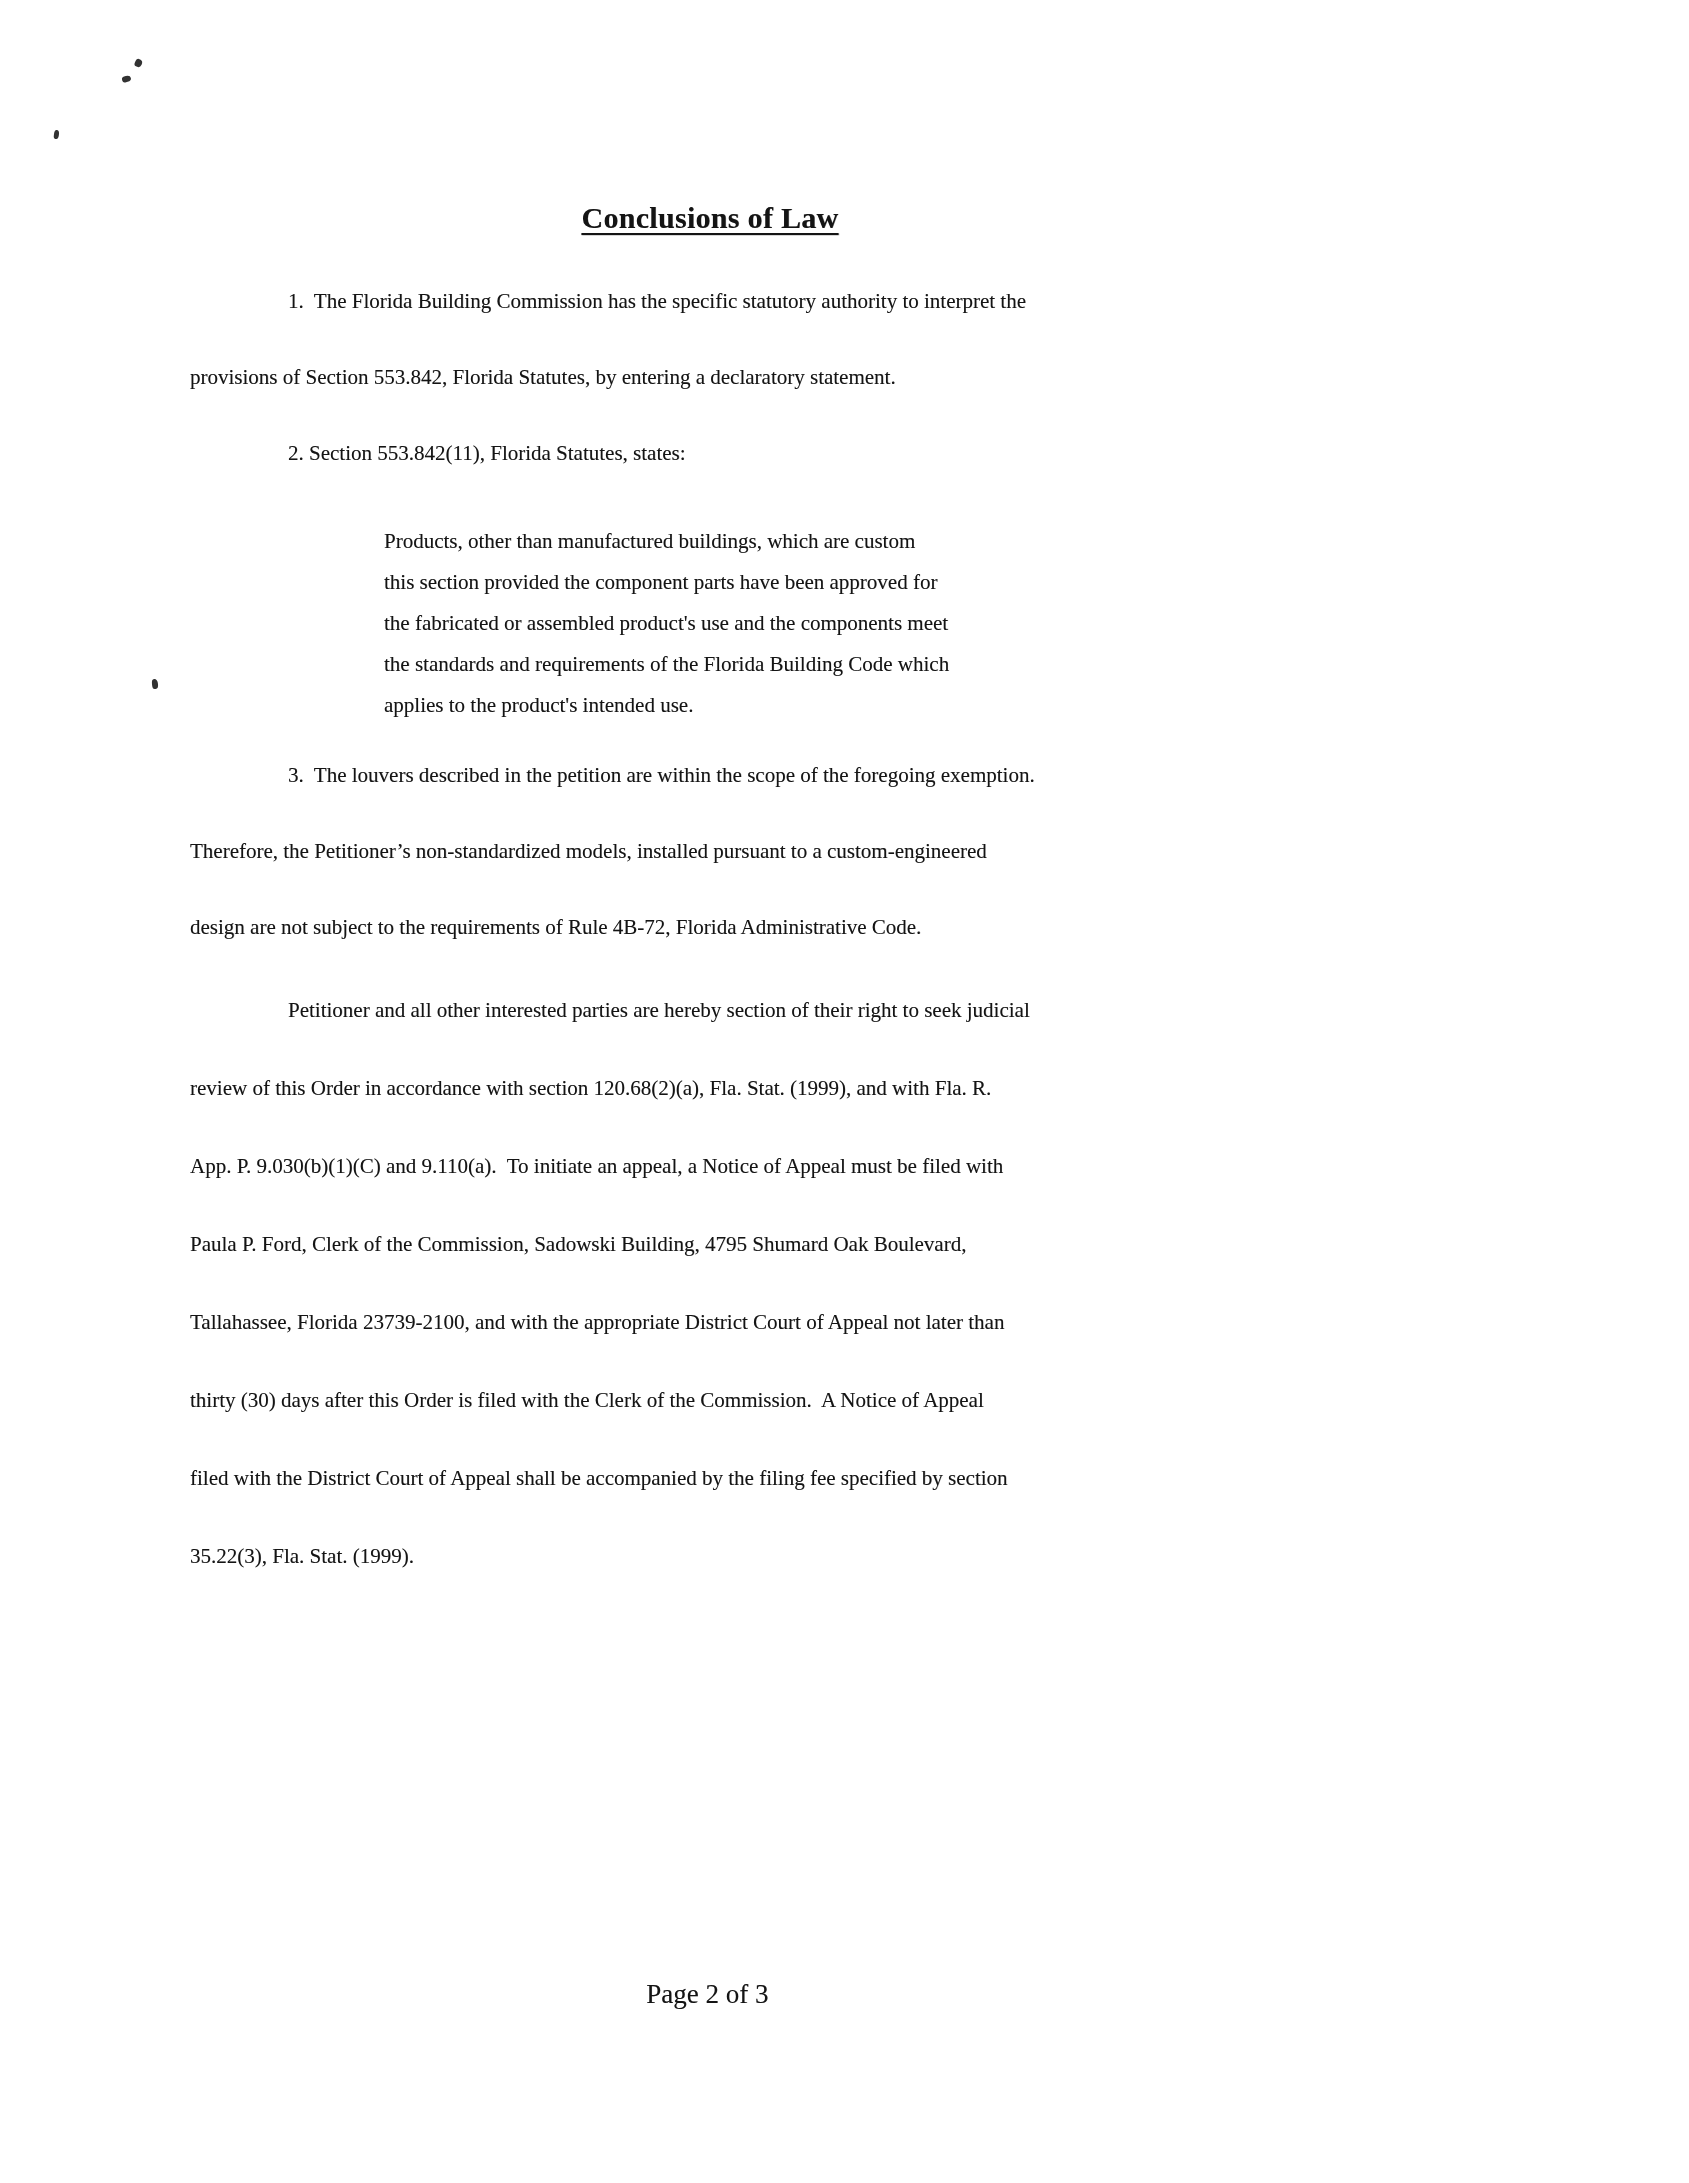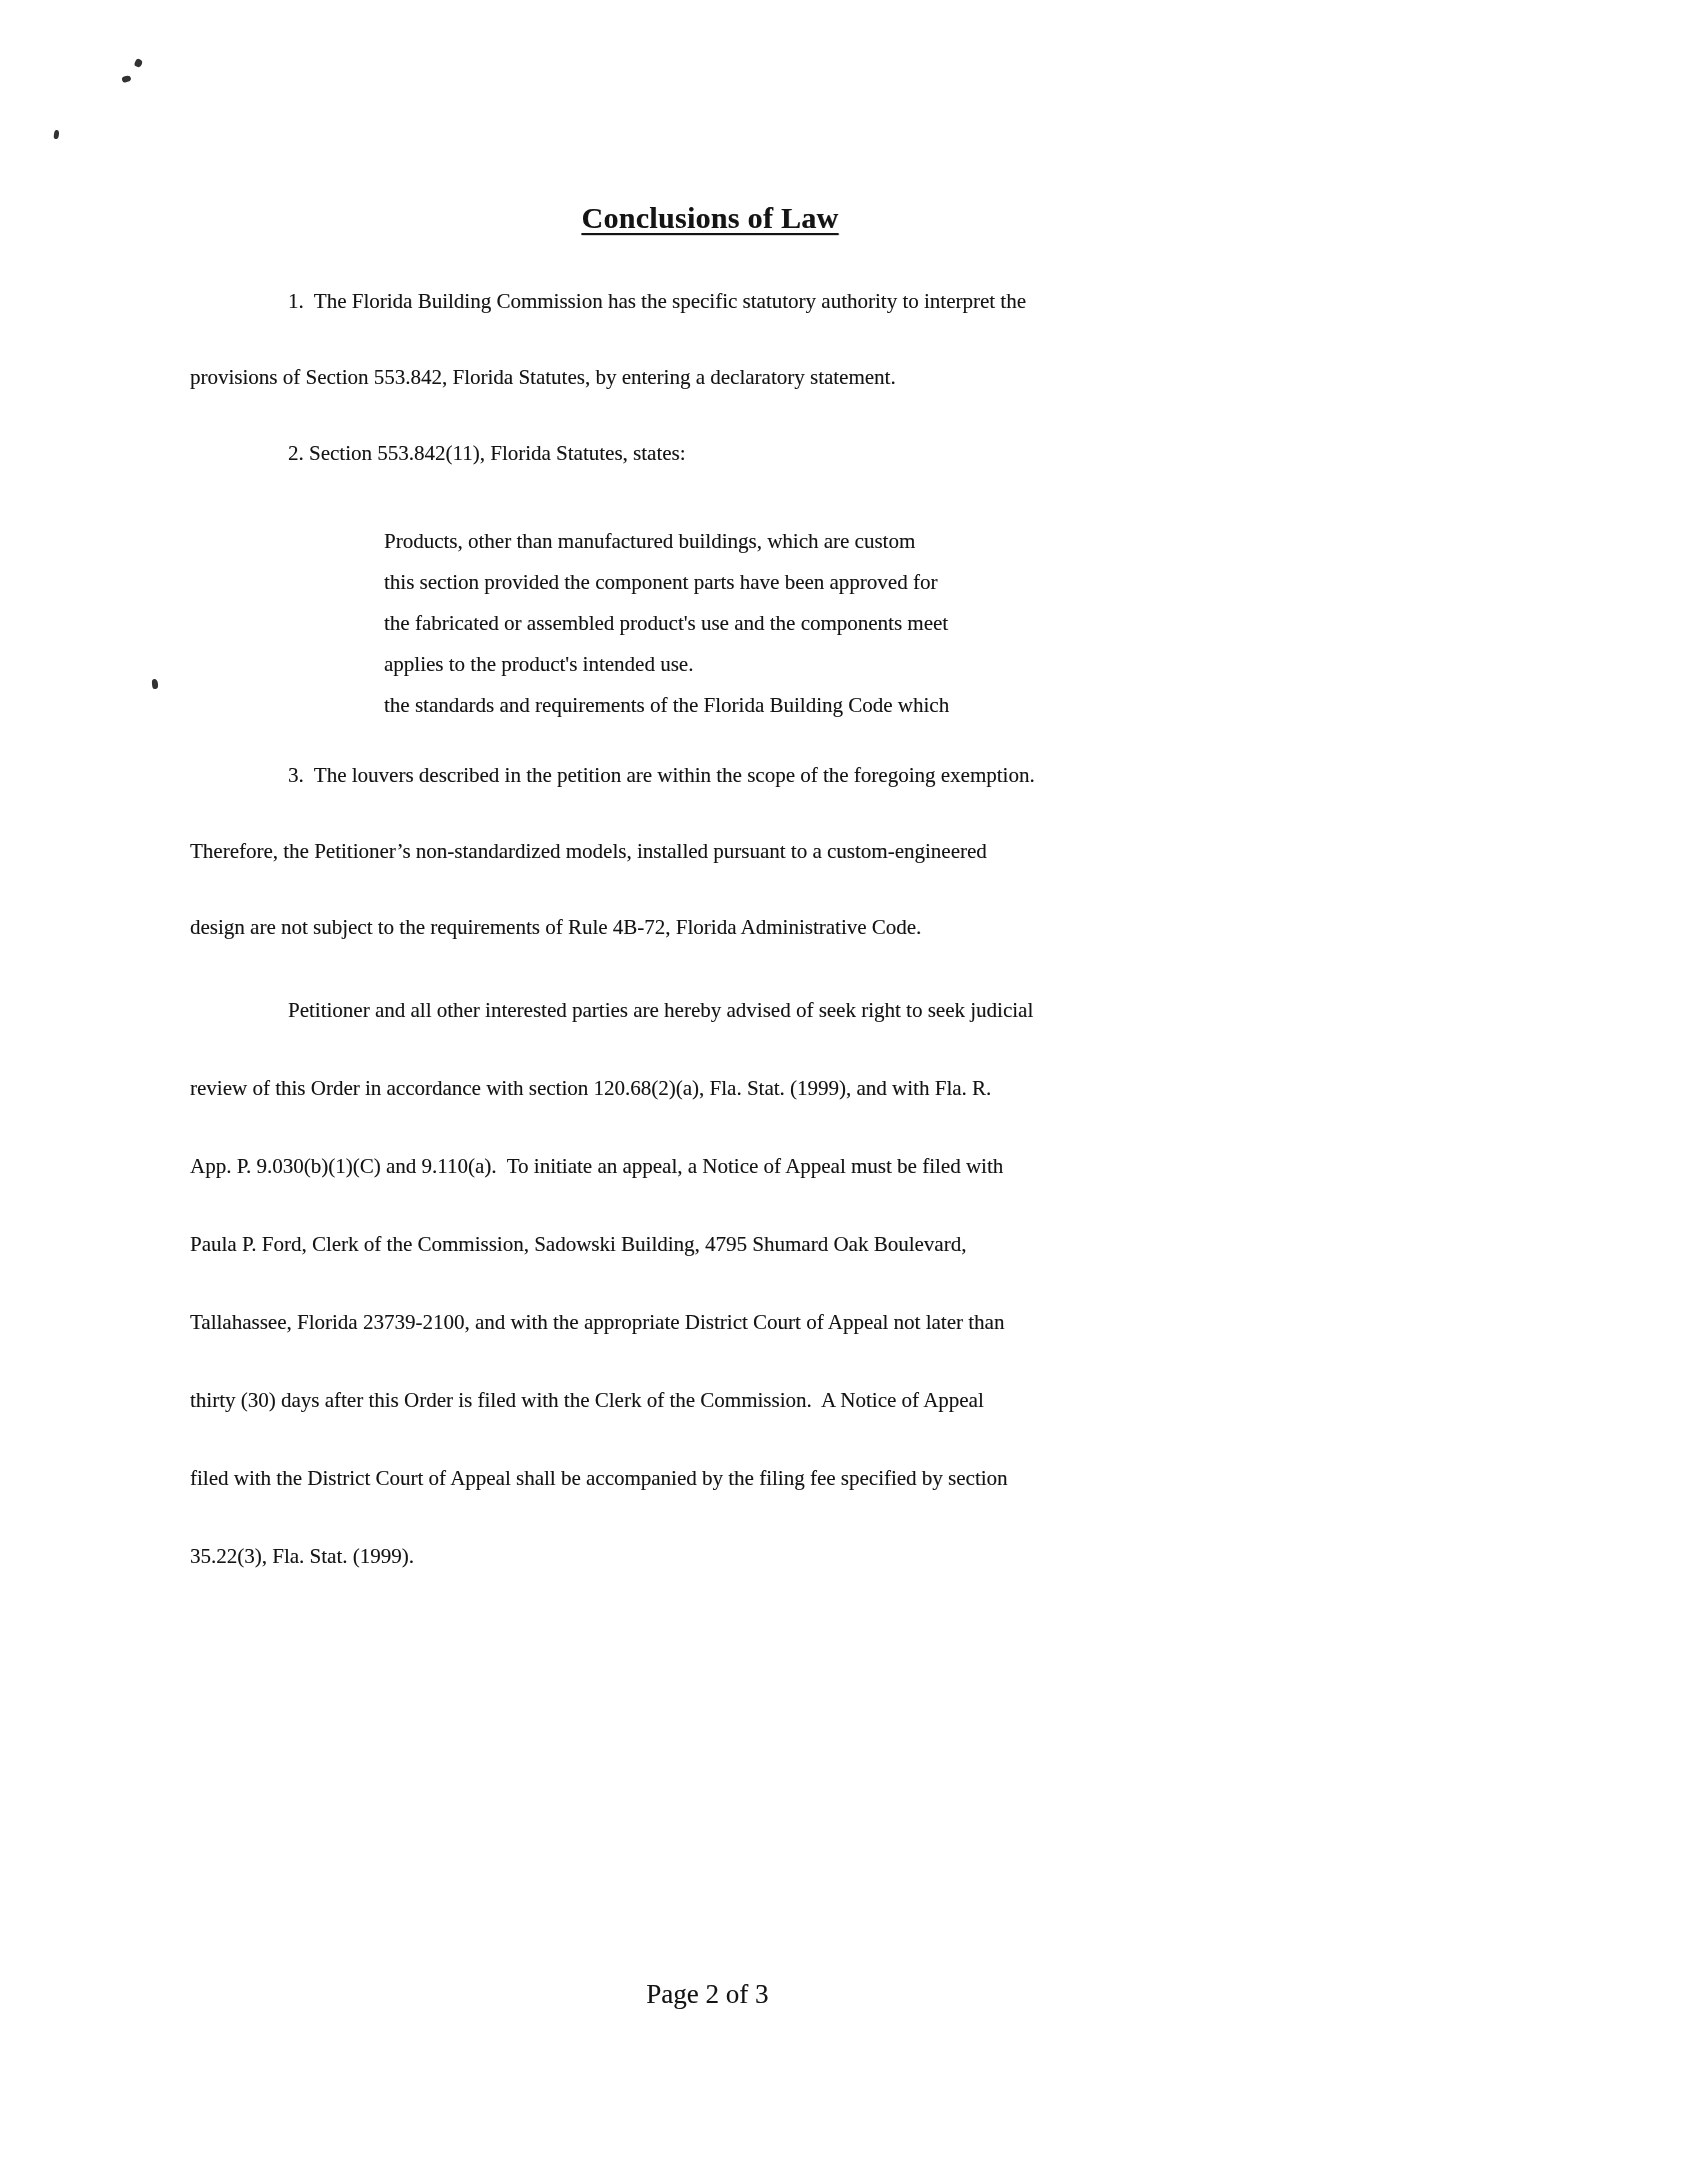--- a/index.html
+++ b/index.html
@@ -101,32 +101,32 @@
     </div>
 
     <div>
       <div class="ln indent">2. Section 553.842(11), Florida Statutes, states:</div>
     </div>
 
     <div class="quote">
       <div class="qln">Products, other than manufactured buildings, which are custom</div>
       <div class="qln">this section provided the component parts have been approved for</div>
       <div class="qln">the fabricated or assembled product's use and the components meet</div>
+      <div class="qln">the standards and requirements of the Florida Building Code which</div>
       <div class="qln">applies to the product's intended use.</div>
-      <div class="qln">the standards and requirements of the Florida Building Code which</div>
     </div>
 
     <div class="p3">
       <div class="ln indent">3.  The louvers described in the petition are within the scope of the foregoing exemption.</div>
       <div class="ln">Therefore, the Petitioner’s non-standardized models, installed pursuant to a custom-engineered</div>
       <div class="ln">design are not subject to the requirements of Rule 4B-72, Florida Administrative Code.</div>
     </div>
 
     <div class="p4">
-      <div class="ln indent">Petitioner and all other interested parties are hereby advised of seek right to seek judicial</div>
+      <div class="ln indent">Petitioner and all other interested parties are hereby section of their right to seek judicial</div>
       <div class="ln">review of this Order in accordance with section 120.68(2)(a), Fla. Stat. (1999), and with Fla. R.</div>
       <div class="ln">App. P. 9.030(b)(1)(C) and 9.110(a).  To initiate an appeal, a Notice of Appeal must be filed with</div>
       <div class="ln">Paula P. Ford, Clerk of the Commission, Sadowski Building, 4795 Shumard Oak Boulevard,</div>
       <div class="ln">Tallahassee, Florida 23739-2100, and with the appropriate District Court of Appeal not later than</div>
       <div class="ln">thirty (30) days after this Order is filed with the Clerk of the Commission.  A Notice of Appeal</div>
       <div class="ln">filed with the District Court of Appeal shall be accompanied by the filing fee specified by section</div>
       <div class="ln">35.22(3), Fla. Stat. (1999).</div>
     </div>
 
   </div>

